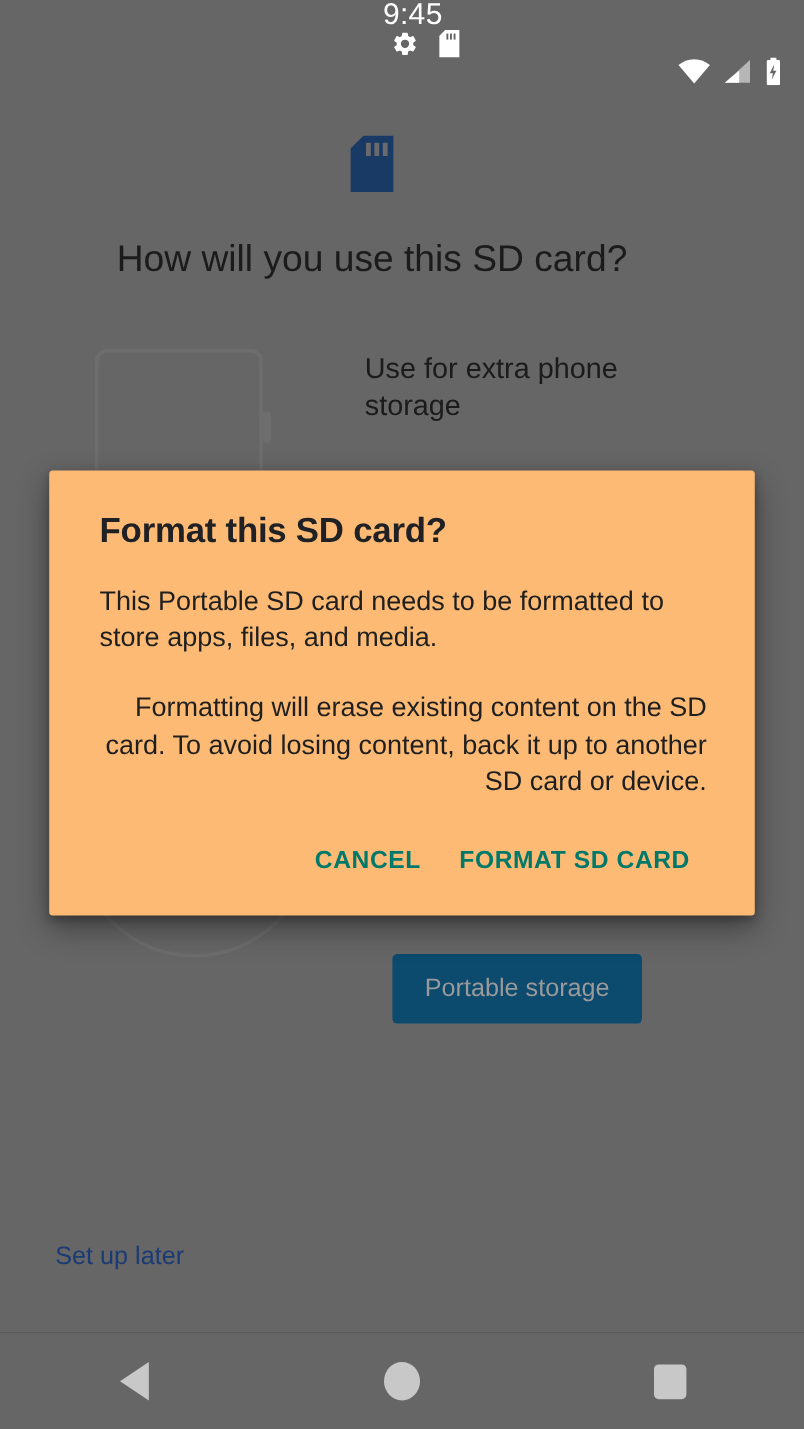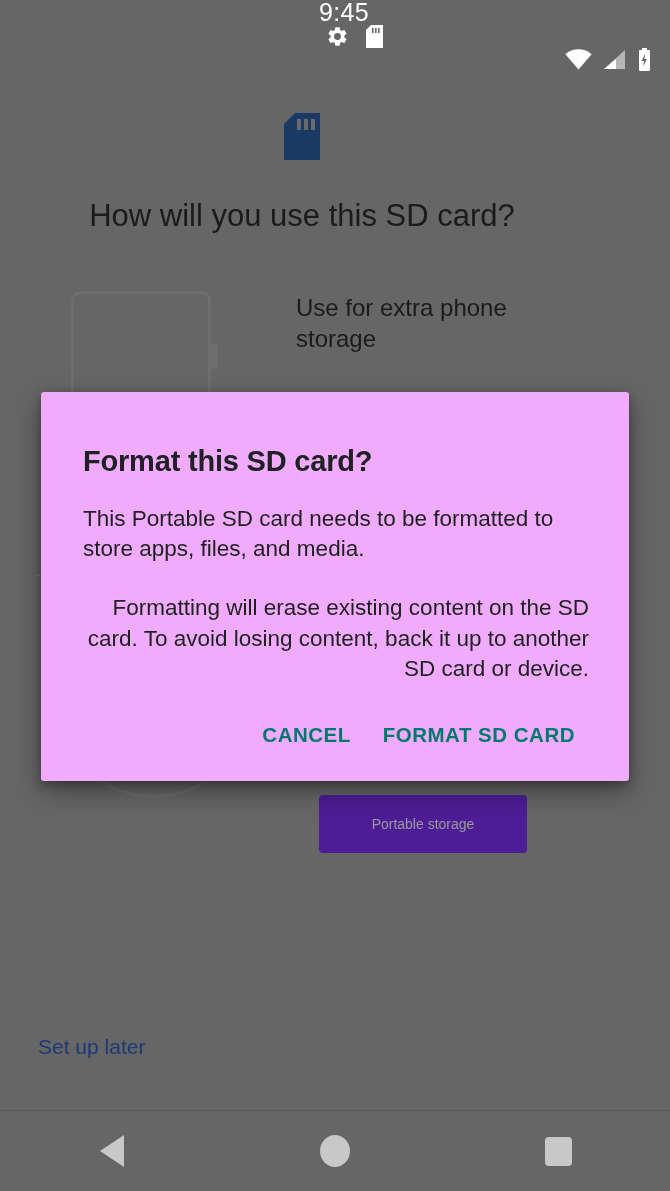--- a/index.html
+++ b/index.html
@@ -32,21 +32,21 @@
   .sb-right { margin-left:auto; display:flex; align-items:center; gap:11px; }
 
   
   .gear-ico { position:relative; width:23px; height:23px; }
   .gear-ico svg { display:block; }
 
   
   .sdcard-ico svg { display:block; }
 
   
-  #page-content { position:absolute; top:44px; left:0; width:604px; height:1066px; }
+  #page-content { position:absolute; top:44px; left:8px; width:604px; height:1066px; }
 
   #hero-icon {
     position:absolute; left:0; right:0; top:69px;
     display:flex; justify-content:center;
   }
 
   #page-title {
     position:absolute; left:0; right:0; top:153px;
     text-align:center;
     font-size:31px; color:#1b1b1b; font-weight:400;
@@ -124,42 +124,42 @@
   }
   #bg-divider {
     position:absolute; left:36px; right:36px; top:531px;
     height:1px; background:#727272;
   }
 
   
   #portable-btn {
     position:absolute; left:319px; top:751px;
     width:208px; height:58px;
-    background:#4c1d95;
+    background:#0c4a6e;
     border-radius:4px;
     display:flex; align-items:center; justify-content:center;
-    color:#9a9a9a; font-size:14px;
+    color:#9a9a9a; font-size:21px;
   }
 
   
   #setup-later {
     position:absolute; left:38px; top:991px;
     font-size:21px; color:#1a3a74;
   }
 
   
   #dialog-scrim { position:absolute; inset:0; background:transparent; }
   #dialog {
     position:absolute;
     left:41px; top:392px;
     width:588px;
-    background:#f0abfc;
+    background:#fdba74;
     border-radius:3px;
     box-shadow:0 10px 26px rgba(0,0,0,0.38), 0 3px 8px rgba(0,0,0,0.25);
-    padding:52px 40px 16px 42px;
+    padding:34px 40px 16px 42px;
   }
   #dialog-title {
     font-size:29px; color:#202124; font-weight:700;
     line-height:1.2;
     margin-bottom:25px;
     letter-spacing:-0.2px;
   }
   .dialog-para {
     font-size:22.5px; color:#1f1f1f; line-height:1.36;
   }

